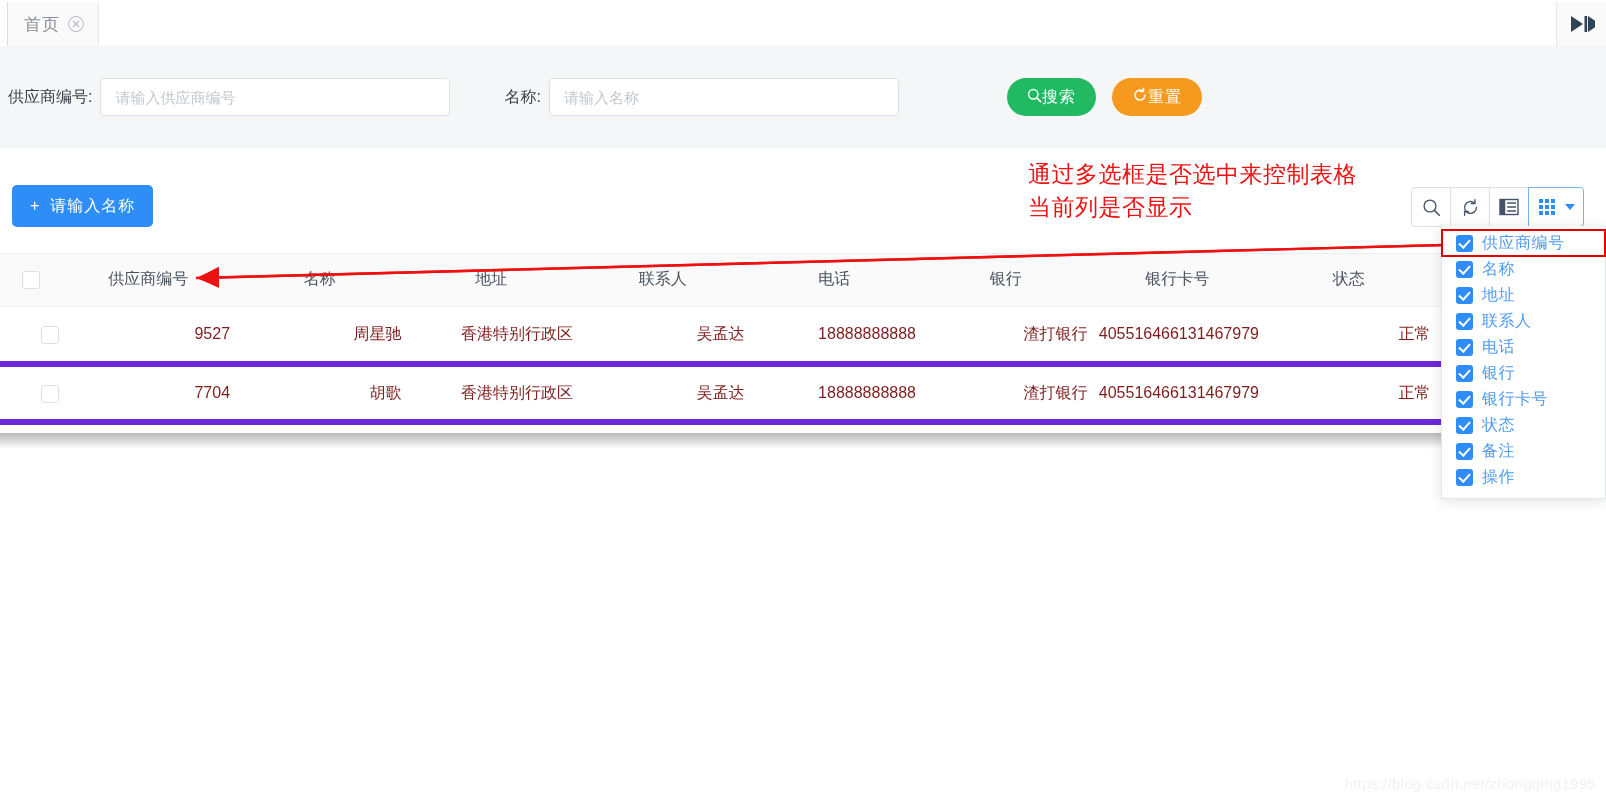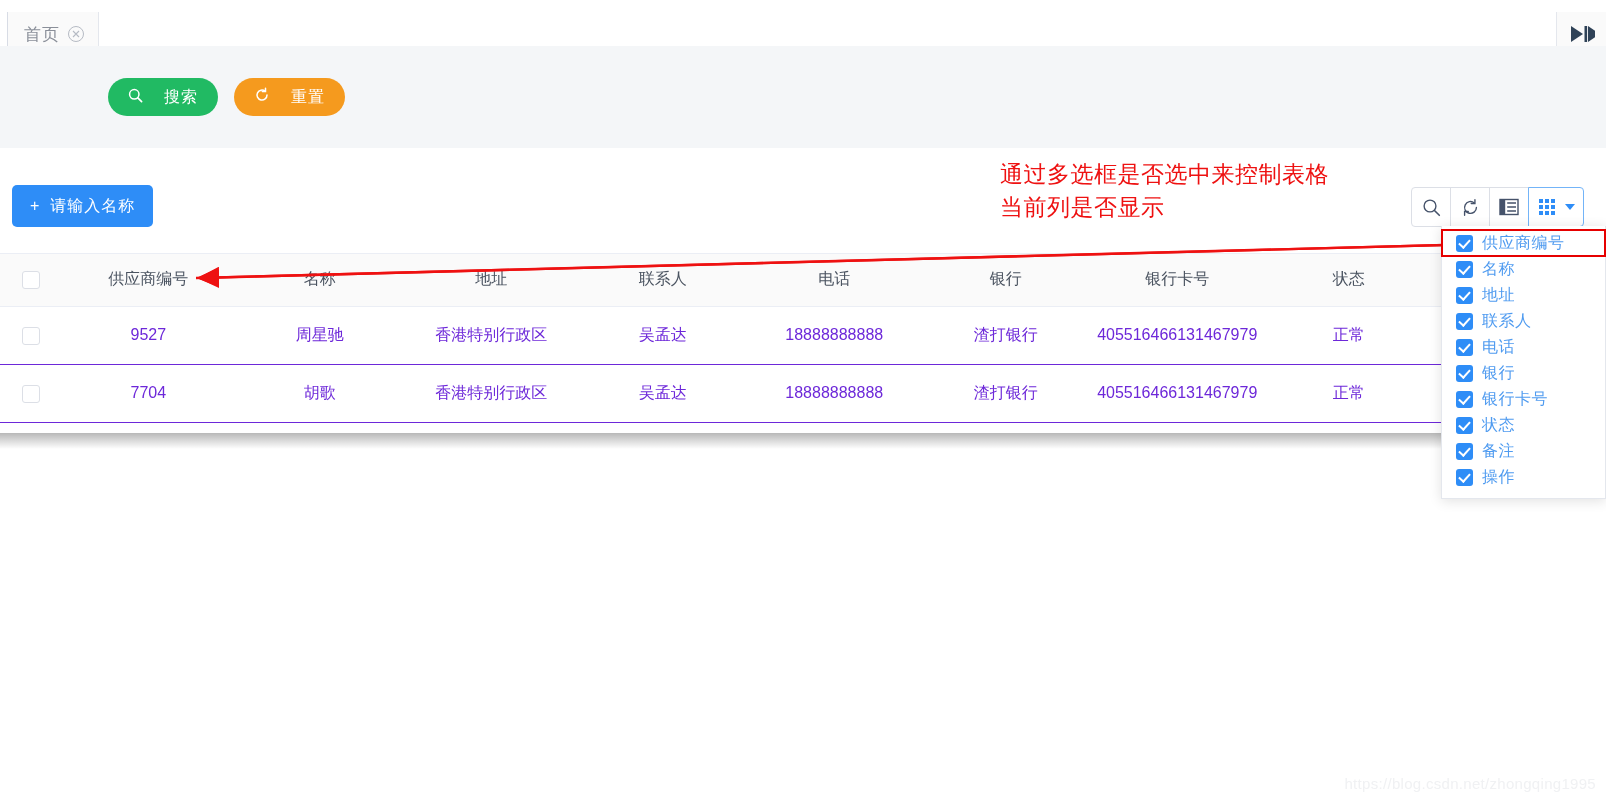--- a/index.html
+++ b/index.html
@@ -7,21 +7,21 @@
     margin: 0; padding: 0;
     width: 1606px; height: 800px;
     background: #ffffff;
     font-family: "Liberation Sans", "DejaVu Sans", sans-serif;
     overflow: hidden;
   }
   .app { position: relative; width: 1606px; height: 800px; background:#fff; }
 
   
   .tabbar {
-    position:absolute; left:0; top:12px; width:1606px; height:45px;
+    position:absolute; left:0; top:2px; width:1606px; height:45px;
     background:#ffffff; border-bottom:1px solid #e4e7ed;
     display:flex; align-items:stretch;
   }
   .tab-left-edge{
     width:8px; height:45px;
     border-right:1px solid #d8dce5;
     border-bottom-right-radius:4px;
   }
   .tab {
     display:flex; align-items:center; gap:8px;
@@ -54,21 +54,21 @@
   .field-label{
     font-size:16px; color:#3a3f47; white-space:nowrap;
   }
   .field-input{
     height:38px; border:1px solid #dcdfe6; border-radius:4px;
     background:#fff; padding:0 14px; font-size:15px; color:#606266;
     outline:none; font-family:inherit;
   }
   .field-input::placeholder{ color:#c3c7ce; }
   .btn{
-    display:inline-flex; align-items:center; justify-content:center; gap:21px;
+    display:inline-flex; align-items:center; justify-content:center; gap:0;
     height:38px; border:none; border-radius:19px;
     color:#fff; font-size:16px; letter-spacing:1px; cursor:pointer;
     font-family:inherit; padding:0 20px;
   }
   .btn-search{ background:#21ba63; }
   .btn-reset{ background:#f5a623; background:#f59a1e; }
 
   
   .toolbar{
     position:absolute; left:0; top:166px; width:1606px; height:80px;
@@ -111,22 +111,22 @@
     position:absolute; left:0; top:253px; width:1606px; height:180px;
     background:#fff; border-top:1px solid #ebeef5;
   }
   table{ border-collapse:collapse; width:100%; table-layout:fixed; }
   thead th{
     height:52px; background:#fafafa; color:#4a5360; font-weight:normal;
     font-size:16px; border-bottom:1px solid #ebeef5; text-align:center;
     padding:0 4px;
   }
   tbody td{
-    height:58px; color:#6d28d9; font-size:16px; text-align:center;
-    border-bottom:1px solid #6d28d9; padding:4px; line-height:1.35;
+    height:58px; color:#7f1d1d; font-size:16px; text-align:right;
+    border-bottom:6px solid #6d28d9; padding:4px; line-height:1.35;
     word-break:break-all;
   }
   .col-check{ width:54px; }
   .cb{
     display:inline-block; width:18px; height:18px;
     border:1px solid #dcdfe6; border-radius:3px; background:#fff;
     vertical-align:middle; cursor:pointer;
   }
   .table-shadow{
     position:absolute; left:0; top:433px; width:1606px; height:16px;
@@ -152,21 +152,21 @@
   .coldrop-item .box:after{
     content:""; position:absolute; left:5px; top:2px;
     width:5px; height:9px; border:solid #fff; border-width:0 2px 2px 0;
     transform:rotate(42deg);
   }
   .coldrop-item .lbl{ font-size:16px; color:#4f9bf0; letter-spacing:.5px; white-space:nowrap; }
   .coldrop-item.highlight{ outline:2px solid #e60000; outline-offset:-1px; }
 
   
   .annot{
-    position:absolute; left:1000px; top:158px;
+    position:absolute; left:1028px; top:158px;
     color:#ee1111; font-size:23px; line-height:1.42; letter-spacing:.5px;
     white-space:pre-line; z-index:20; pointer-events:none;
   }
   .annot-arrow{
     position:absolute; left:0; top:0; width:1606px; height:800px;
     pointer-events:none; z-index:25;
   }
 
   
   .watermark{
@@ -194,20 +194,28 @@
     <div class="tab-next">
       <svg width="26" height="20" viewBox="0 0 26 20" aria-hidden="true">
         <path d="M2 2 L14 10 L2 18 Z" fill="#2f4257"></path>
         <rect x="15.5" y="2" width="2.6" height="16" fill="#2f4257"></rect>
         <path d="M19 2 L31 10 L19 18 Z" fill="#2f4257"></path>
       </svg>
     </div>
   </div>
 
   <div class="searchband">
+    <div class="field" style="margin-left:8px;">
+      <span class="field-label">供应商编号:</span>
+      <input class="field-input" style="width: 350px; margin-left: 8px;" type="text" placeholder="请输入供应商编号">
+    </div>
+    <div class="field" style="margin-left:54px;">
+      <span class="field-label">名称:</span>
+      <input class="field-input" style="width: 350px; margin-left: 8px;" type="text" placeholder="请输入名称">
+    </div>
     <button class="btn btn-search" style="margin-left:108px;">
       <span>
         <svg width="15" height="15" viewBox="0 0 16 16" aria-hidden="true">
           <circle cx="6.7" cy="6.7" r="5" fill="none" stroke="#fff" stroke-width="1.6"></circle>
           <path d="M10.5 10.5 L14.5 14.5" stroke="#fff" stroke-width="1.8" stroke-linecap="round"></path>
         </svg>
       </span>
       <span>搜索</span>
     </button>
     <button class="btn btn-reset" style="margin-left:16px;justify-content:space-between;">

